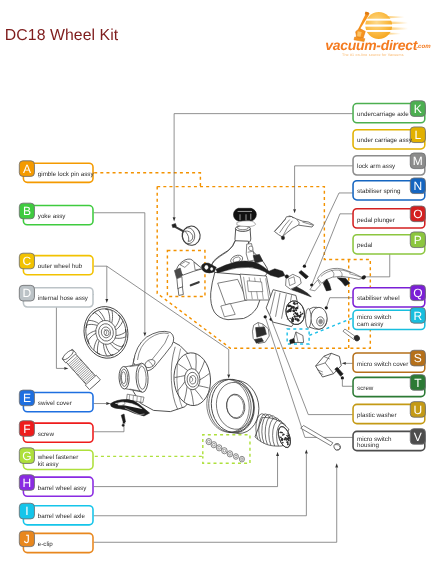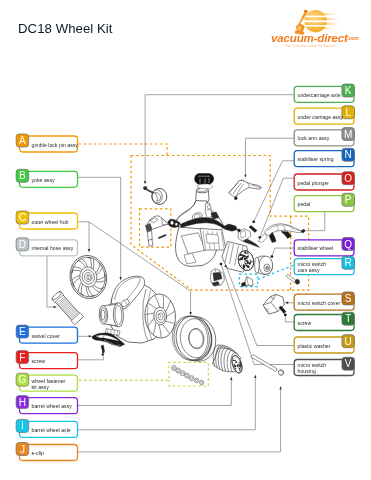--- a/index.html
+++ b/index.html
@@ -1,18 +1,18 @@
 <!DOCTYPE html>
 <html><head>
 <meta charset="utf-8">
 <style>
   html,body{margin:0;padding:0;background:#ffffff;}
   body{width:371px;height:480px;position:relative;overflow:hidden;
        font-family:"Liberation Sans",sans-serif;-webkit-font-smoothing:antialiased;}
-  #page-title{position:absolute;left:18px;top:21px;font-size:13.2px;color:#0f172a;
+  #page-title{position:absolute;left:4px;top:21px;font-size:13.2px;color:#7f1d1d;
        letter-spacing:0.05px;white-space:nowrap;}
   #diagram{position:absolute;left:0;top:0;width:371px;height:480px;}
   .lbl-text{font-size:5.2px;fill:#2b2b2b;font-family:"Liberation Sans",sans-serif;}
   .logo-brand{font-size:11.6px;font-weight:bold;font-style:italic;fill:#F47B20;
        font-family:"Liberation Sans",sans-serif;letter-spacing:-0.2px;}
   .logo-tld{font-size:5.1px;font-weight:bold;font-style:italic;fill:#F47B20;
        font-family:"Liberation Sans",sans-serif;}
   .logo-tagline{font-size:3.0px;fill:#F9B66A;font-family:"Liberation Sans",sans-serif;letter-spacing:0.15px;}
   .badge-letter{font-size:10px;fill:#ffffff;font-family:"Liberation Sans",sans-serif;
        text-anchor:middle;font-weight:400;}

